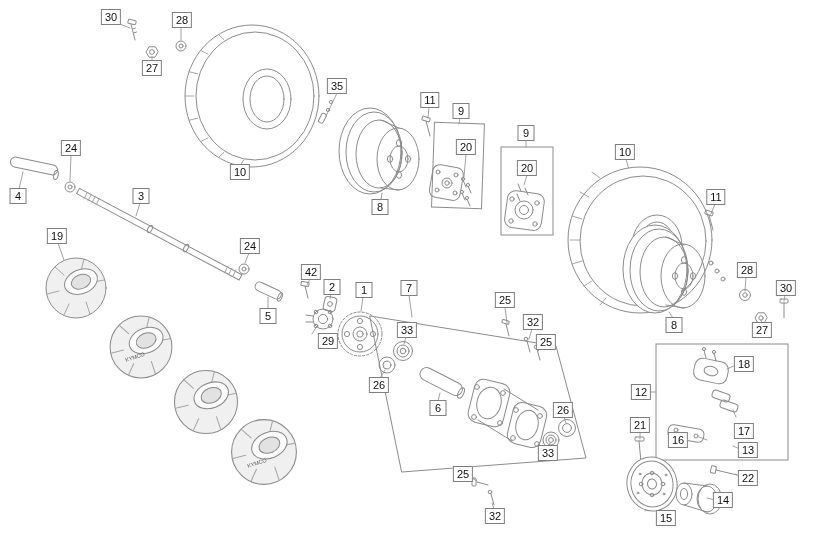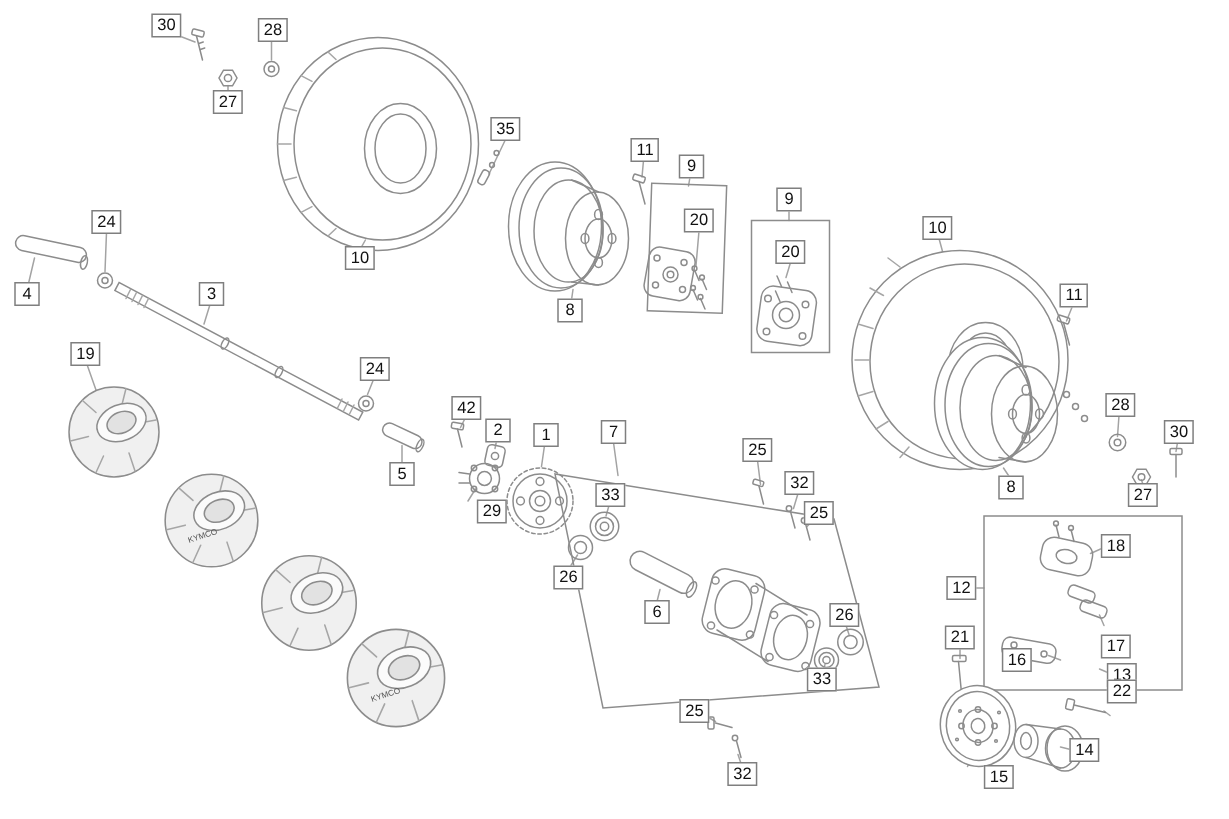--- a/index.html
+++ b/index.html
@@ -382,18 +382,18 @@
       <div class="callout" style="left: 563px; top: 410px;">26</div>
       <div class="callout" style="left: 548px; top: 453px;">33</div>
       <div class="callout" style="left: 463px; top: 474px;">25</div>
       <div class="callout" style="left: 495px; top: 516px;">32</div>
       <div class="callout" style="left: 641px; top: 392px;">12</div>
       <div class="callout" style="left: 744px; top: 364px; text-align: right;">18</div>
       <div class="callout" style="left: 744px; top: 431px;">17</div>
       <div class="callout" style="left: 678px; top: 440px;">16</div>
       <div class="callout" style="left: 748px; top: 450px;">13</div>
       <div class="callout" style="left: 640px; top: 425px; text-align: right;">21</div>
-      <div class="callout" style="left: 748px; top: 461px;">22</div>
+      <div class="callout" style="left: 748px; top: 478px;">22</div>
       <div class="callout" style="left: 645px; top: 518px; margin-left: 21px;">15</div>
       <div class="callout" style="left: 723px; top: 500px;">14</div>
     </div>
 
 </div>
 
 </body></html>

